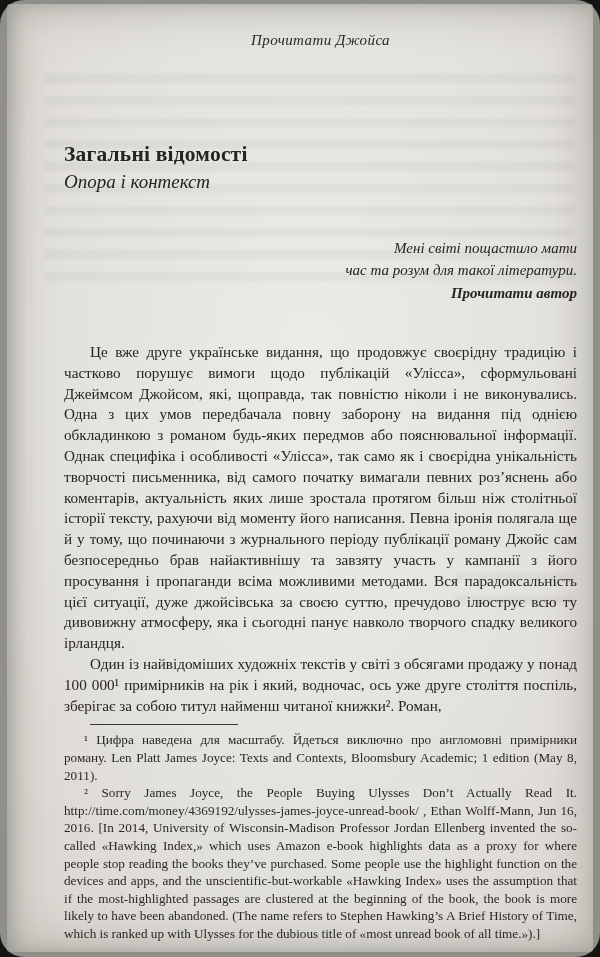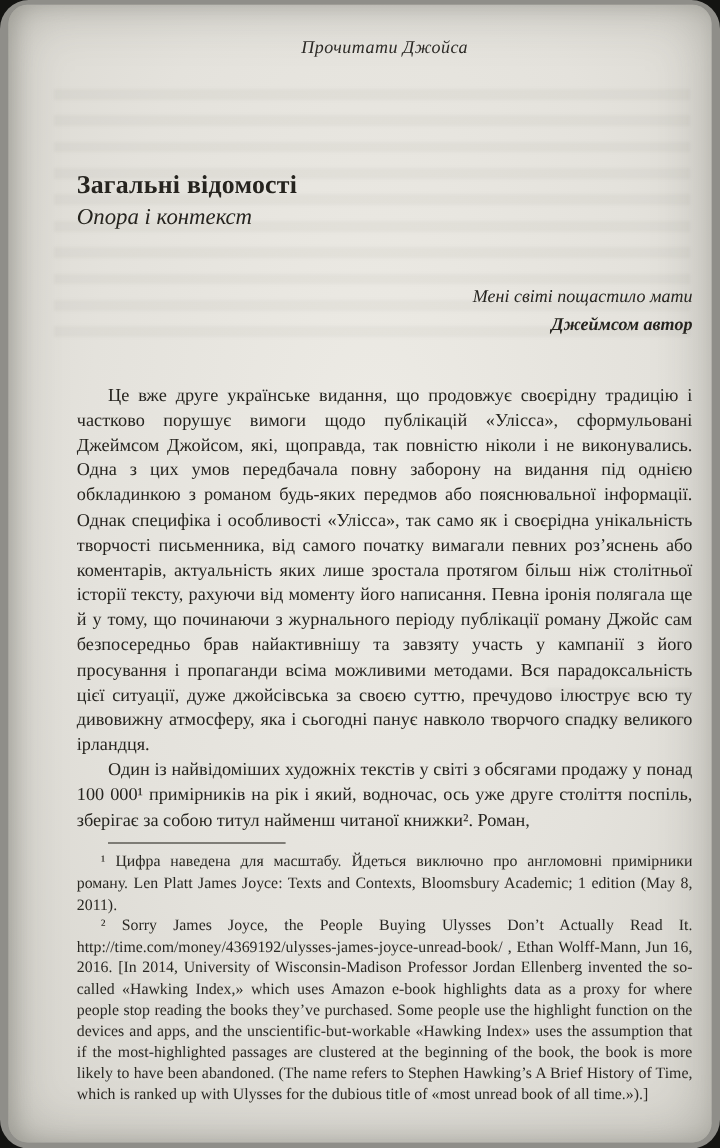--- a/index.html
+++ b/index.html
@@ -11,21 +11,21 @@
   .scan{position:relative;width:600px;height:957px;}
   
   .scan-edge{
     position:absolute;inset:0;
     background:#8f8e89;
     border-radius:24px;
   }
   
   .page{
     position:absolute;top:4px;bottom:5px;left:7px;right:7px;
-    border-radius:16px;
+    border-radius:4px;
     background:
       radial-gradient(ellipse at 52% 40%, #edebe5 0%, #e4e2dc 55%, #d6d4cd 100%);
     box-shadow:inset 0 0 46px rgba(88,86,78,.38), inset 6px 0 14px rgba(88,86,78,.22);
     overflow:hidden;
   }
   
   .bleed{
     position:absolute;pointer-events:none;
     background:repeating-linear-gradient(0deg,
       rgba(104,102,95,.055) 0 9px, rgba(104,102,95,0) 9px 22px);
@@ -111,21 +111,22 @@
 
       <div class="running-header">Прочитати Джойса</div>
 
       <div class="section-block">
         <h1 class="section-title">Загальні відомості</h1>
         <div class="section-subtitle">Опора і контекст</div>
       </div>
 
       <div class="epigraph">
         <div>Мені світі пощастило мати</div>
-        <div class="epigraph-author">Джеймсом автор</div>
+        <div>час та розум для такої літератури.</div>
+        <div class="epigraph-author">Прочитати автор</div>
       </div>
 
       <div class="body-block">
         <p>Це вже друге українське видання, що продовжує своєрідну традицію і частково порушує вимоги щодо публікацій «Улісса», сформульовані Джеймсом Джойсом, які, щоправда, так повністю ніколи і не виконувались. Одна з цих умов передбачала повну заборону на видання під однією обкладинкою з романом будь-яких передмов або пояснювальної інформації. Однак специфіка і особливості «Улісса», так само як і своєрідна унікальність творчості письменника, від самого початку вимагали певних роз’яснень або коментарів, актуальність яких лише зростала протягом більш ніж столітньої історії тексту, рахуючи від моменту його написання. Певна іронія полягала ще й у тому, що починаючи з журнального періоду публікації роману Джойс сам безпосередньо брав найактивнішу та завзяту участь у кампанії з його просування і пропаганди всіма можливими методами. Вся парадоксальність цієї ситуації, дуже джойсівська за своєю суттю, пречудово ілюструє всю ту дивовижну атмосферу, яка і сьогодні панує навколо творчого спадку великого ірландця.</p>
         <p>Один із найвідоміших художніх текстів у світі з обсягами продажу у понад 100 000¹ примірників на рік і який, водночас, ось уже друге століття поспіль, зберігає за собою титул найменш читаної книжки². Роман,</p>
       </div>
 
       <div class="footnotes">
         <div class="footnote-rule"></div>
         <p>¹ Цифра наведена для масштабу. Йдеться виключно про англомовні примірники роману. Len Platt James Joyce: Texts and Contexts, Bloomsbury Academic; 1 edition (May 8, 2011).</p>

